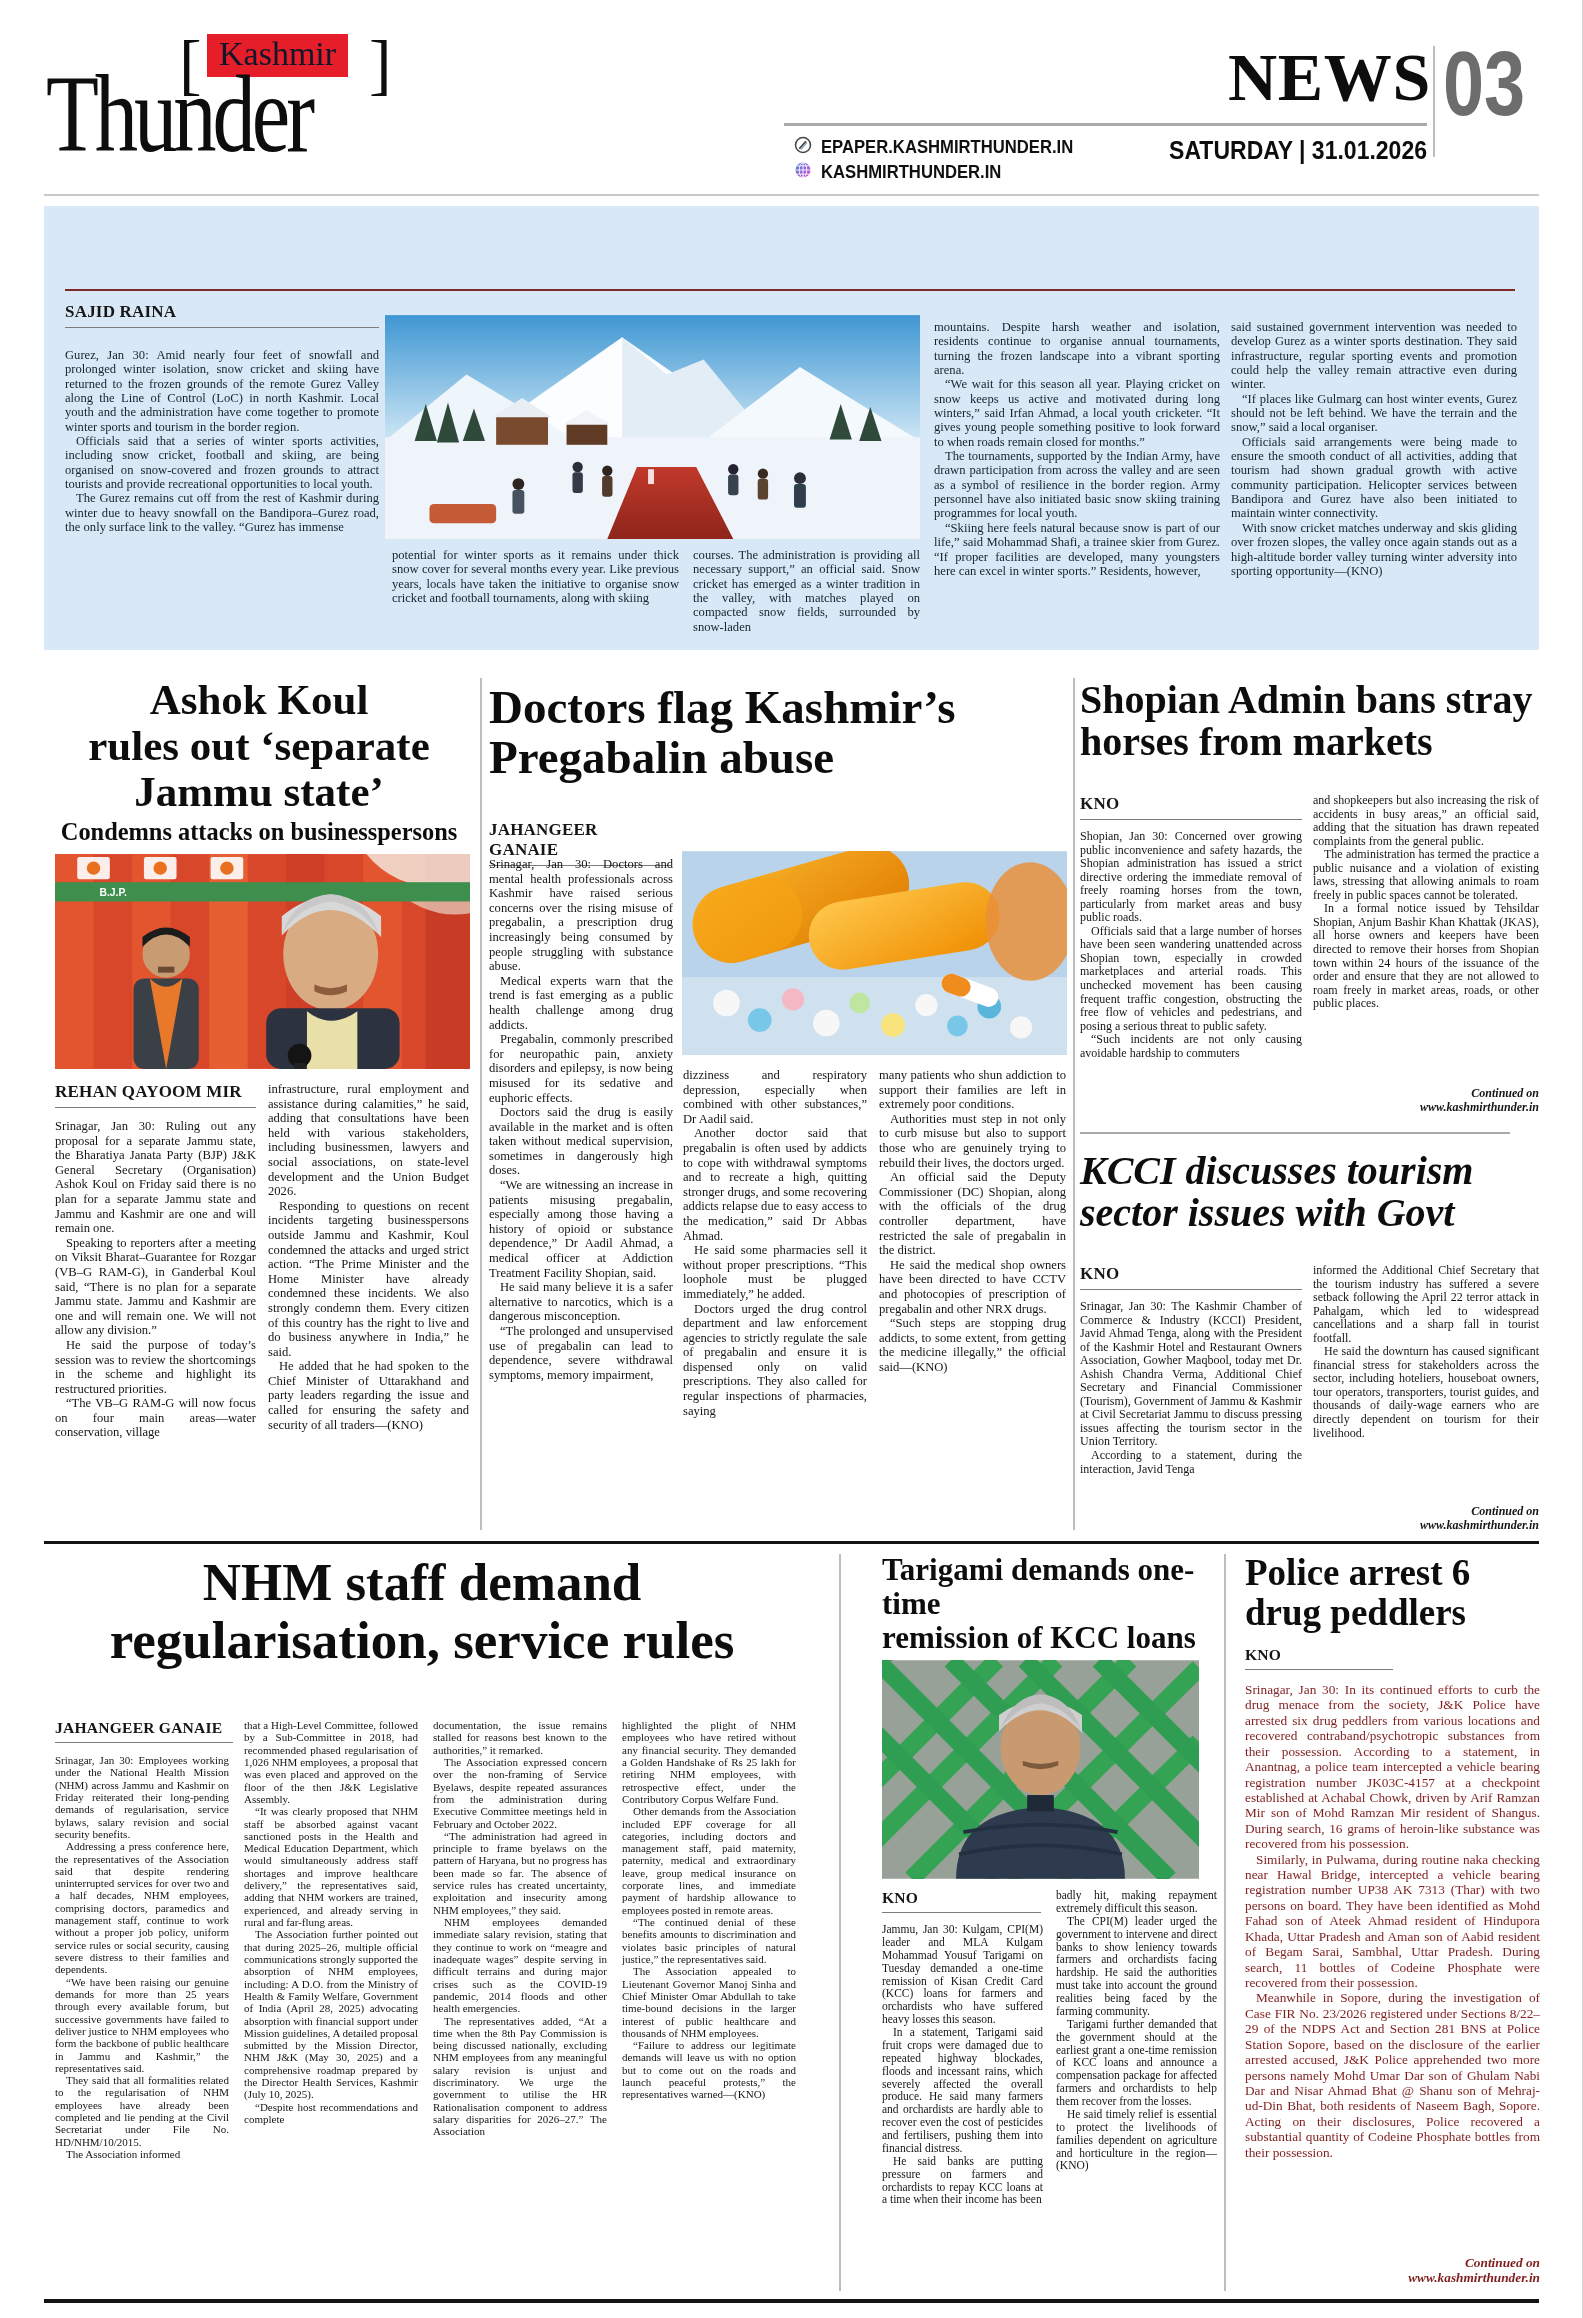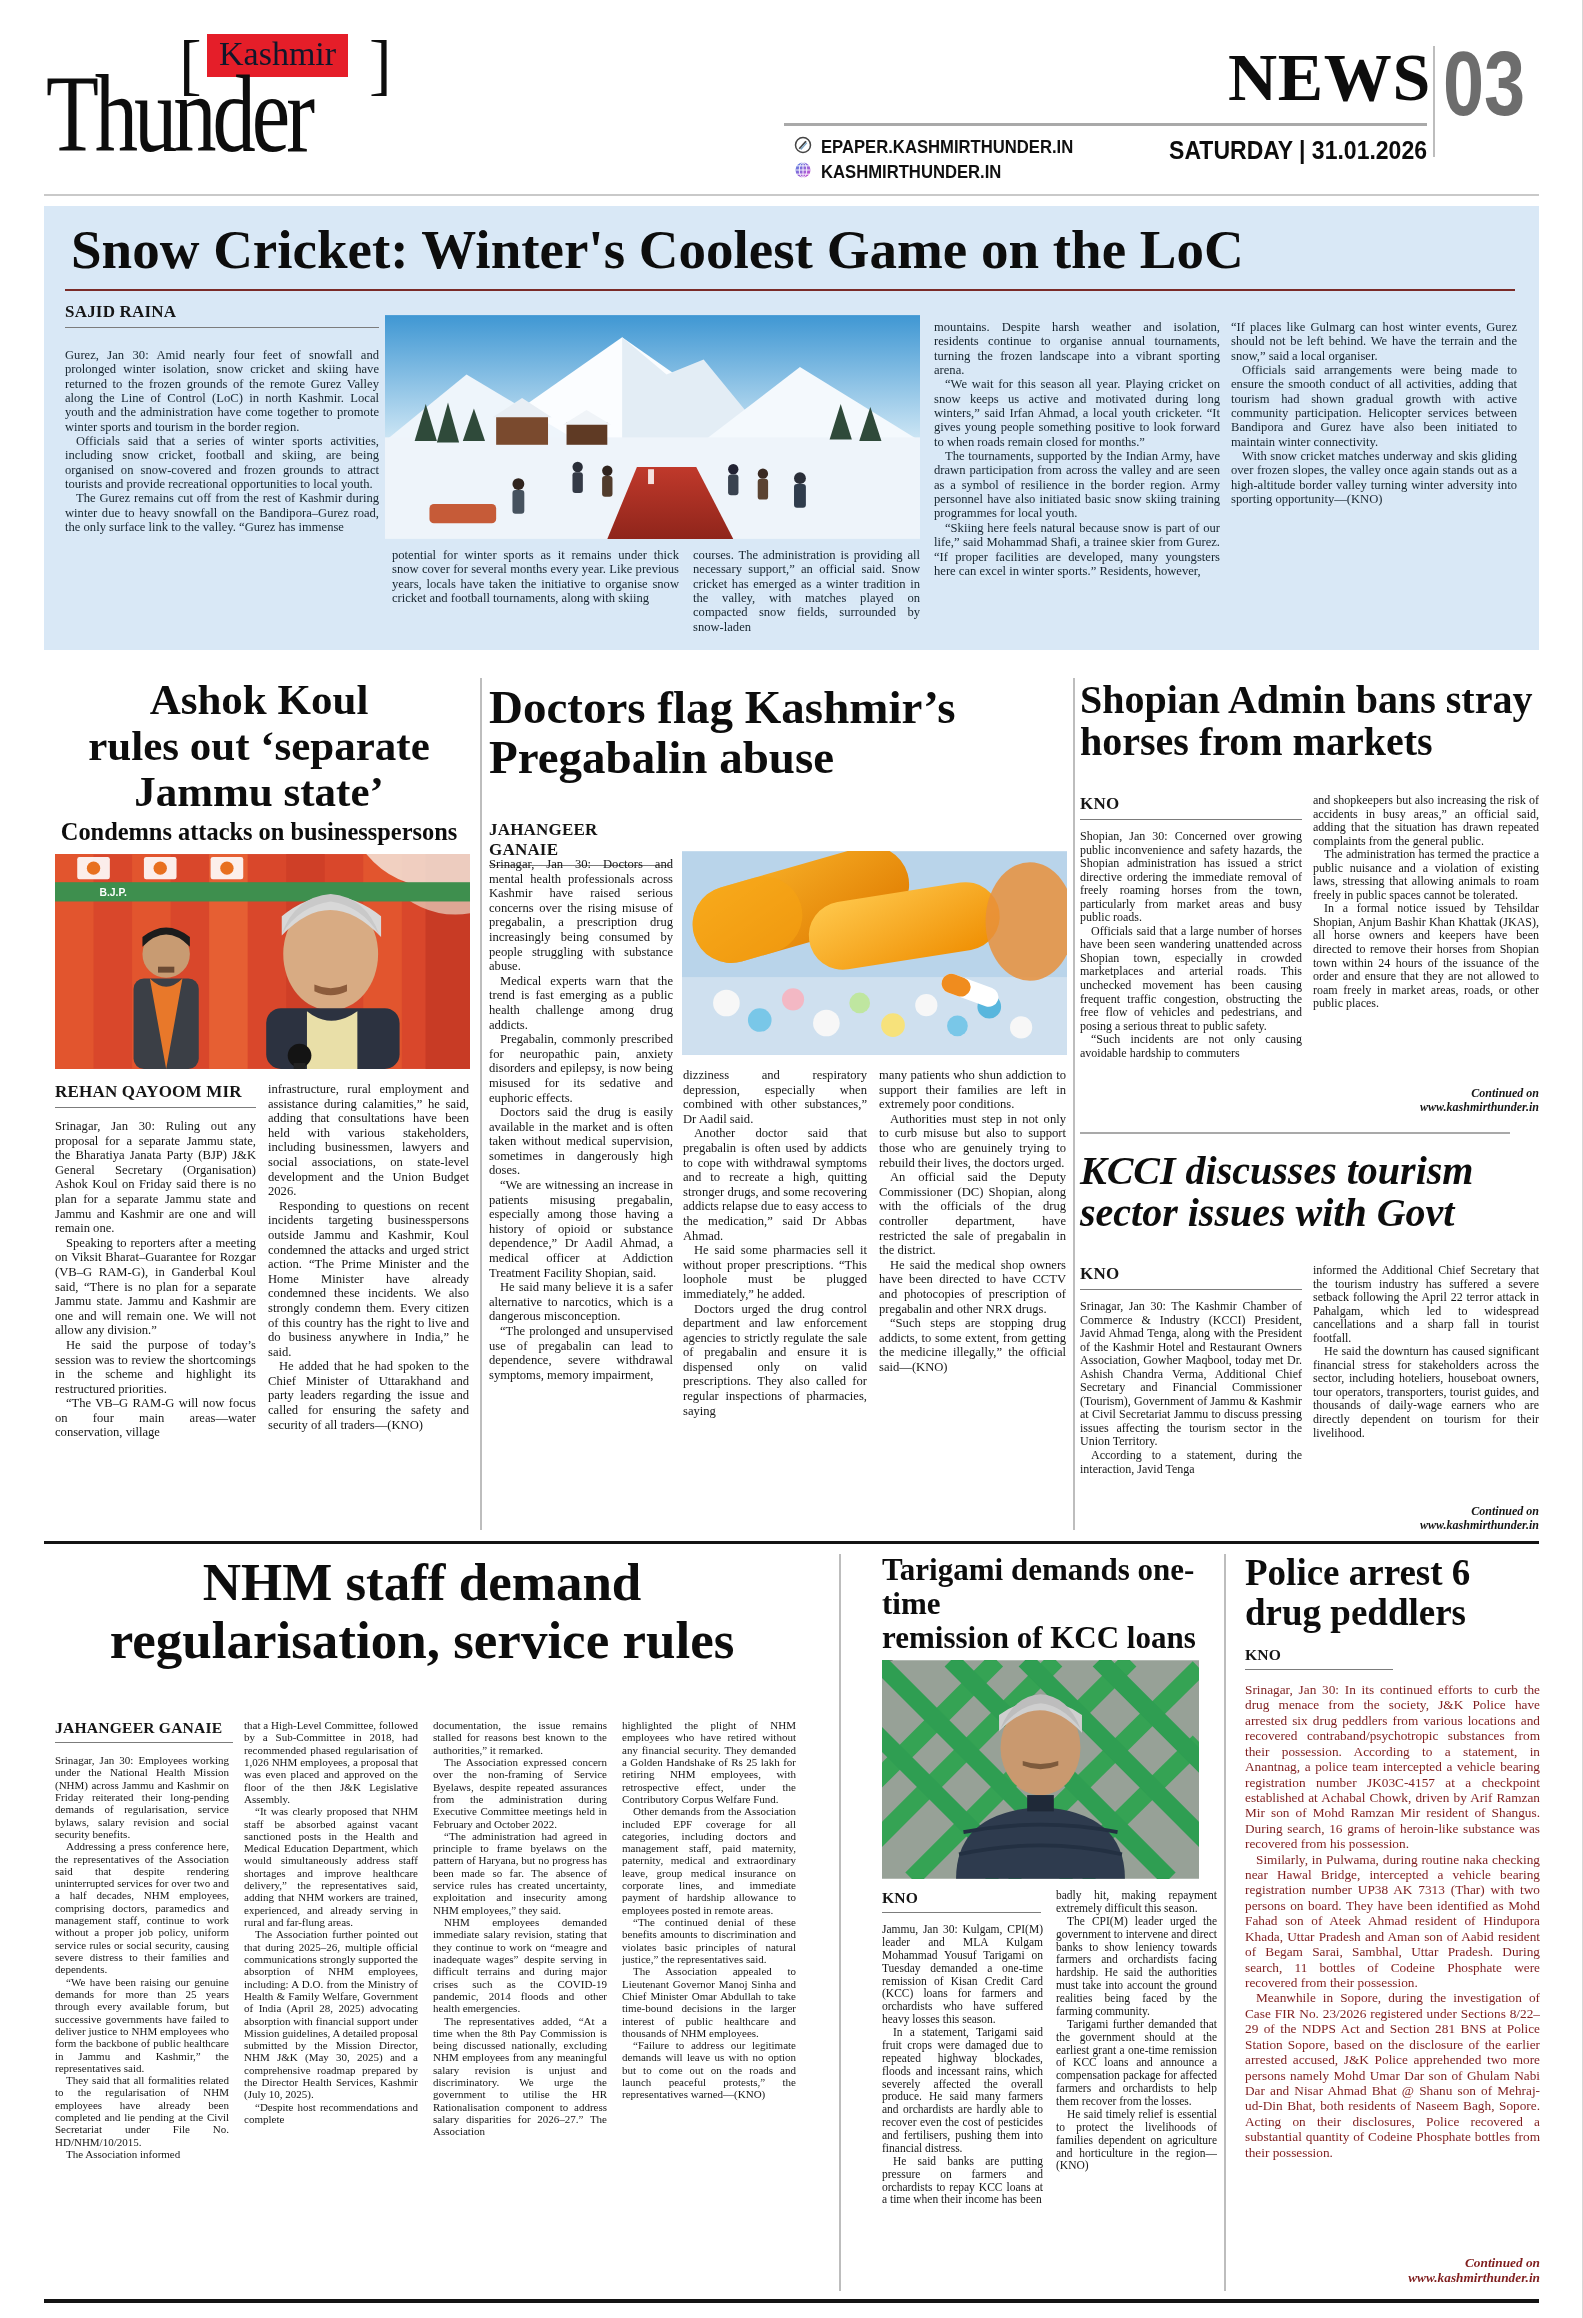--- a/index.html
+++ b/index.html
@@ -96,21 +96,20 @@
         <path d="M2 12h20 M12 2v20 M4 6.5h16 M4 17.5h16" stroke="#fff" stroke-width="1.2" fill="none"></path>
         <ellipse cx="12" cy="12" rx="5" ry="10" fill="none" stroke="#fff" stroke-width="1.2"></ellipse>
       </svg>
     </span>
     <span class="url-line" style="display:inline-block; vertical-align:middle; margin-left:6px;">KASHMIRTHUNDER.IN</span>
   </div>
 
   <div class="abs hdr-border" style="left:44px; top:194px; width:1495px;"></div>
 
   <div id="snow-box" class="abs" style="left:44px; top:206px; width:1495px; height:444px;">
-    <div class="abs headline snow-title" style="left:27px; top:16.3px; width:1445px;">Snow Cricket: Winter's Coolest Game on the LoC</div>
     <div class="abs snow-underline" style="left:21px; top:83px; width:1450px;"></div>
 
     <div class="abs byline" style="left:21px; top:96px; width:314px;">SAJID RAINA</div>
 
     <div class="abs colbody snow-body" style="left:21px; top:142px; width:314px; height:287px;">
         <p>Gurez, Jan 30: Amid nearly four feet of snowfall and prolonged winter isolation, snow cricket and skiing have returned to the frozen grounds of the remote Gurez Valley along the Line of Control (LoC) in north Kashmir. Local youth and the administration have come together to promote winter sports and tourism in the border region.</p>
         <p>Officials said that a series of winter sports activities, including snow cricket, football and skiing, are being organised on snow-covered and frozen grounds to attract tourists and provide recreational opportunities to local youth.</p>
         <p>The Gurez remains cut off from the rest of Kashmir during winter due to heavy snowfall on the Bandipora–Gurez road, the only surface link to the valley. “Gurez has immense</p>
       </div>
 
@@ -169,20 +168,21 @@
     <div class="abs colbody snow-body" style="left:890px; top:114px; width:286px; height:319px;">
         <p>mountains. Despite harsh weather and isolation, residents continue to organise annual tournaments, turning the frozen landscape into a vibrant sporting arena.</p>
         <p>“We wait for this season all year. Playing cricket on snow keeps us active and motivated during long winters,” said Irfan Ahmad, a local youth cricketer. “It gives young people something positive to look forward to when roads remain closed for months.”</p>
         <p>The tournaments, supported by the Indian Army, have drawn participation from across the valley and are seen as a symbol of resilience in the border region. Army personnel have also initiated basic snow skiing training programmes for local youth.</p>
         <p>“Skiing here feels natural because snow is part of our life,” said Mohammad Shafi, a trainee skier from Gurez. “If proper facilities are developed, many youngsters here can excel in winter sports.” Residents, however,</p>
       </div>
     <div class="abs colbody snow-body" style="left:649px; top:342px; width:227px; height:87px;">
         <p>courses. The administration is providing all necessary support,” an official said. Snow cricket has emerged as a winter tradition in the valley, with matches played on compacted snow fields, surrounded by snow-laden</p>
       </div>
     <div class="abs colbody snow-body" style="left:1187px; top:114px; width:286px; height:319px;">
+        <p>said sustained government intervention was needed to develop Gurez as a winter sports destination. They said infrastructure, regular sporting events and promotion could help the valley remain attractive even during winter.</p>
         <p>“If places like Gulmarg can host winter events, Gurez should not be left behind. We have the terrain and the snow,” said a local organiser.</p>
         <p>Officials said arrangements were being made to ensure the smooth conduct of all activities, adding that tourism had shown gradual growth with active community participation. Helicopter services between Bandipora and Gurez have also been initiated to maintain winter connectivity.</p>
         <p>With snow cricket matches underway and skis gliding over frozen slopes, the valley once again stands out as a high-altitude border valley turning winter adversity into sporting opportunity—(KNO)</p>
       </div>
   </div>
 
   <div class="abs vrule" style="left:480px; top:678px; height:852px;"></div>
   <div class="abs vrule" style="left:1073px; top:678px; height:852px;"></div>
 
   <div class="abs" style="left:44px; top:670px; width:430px; height:859px;">

